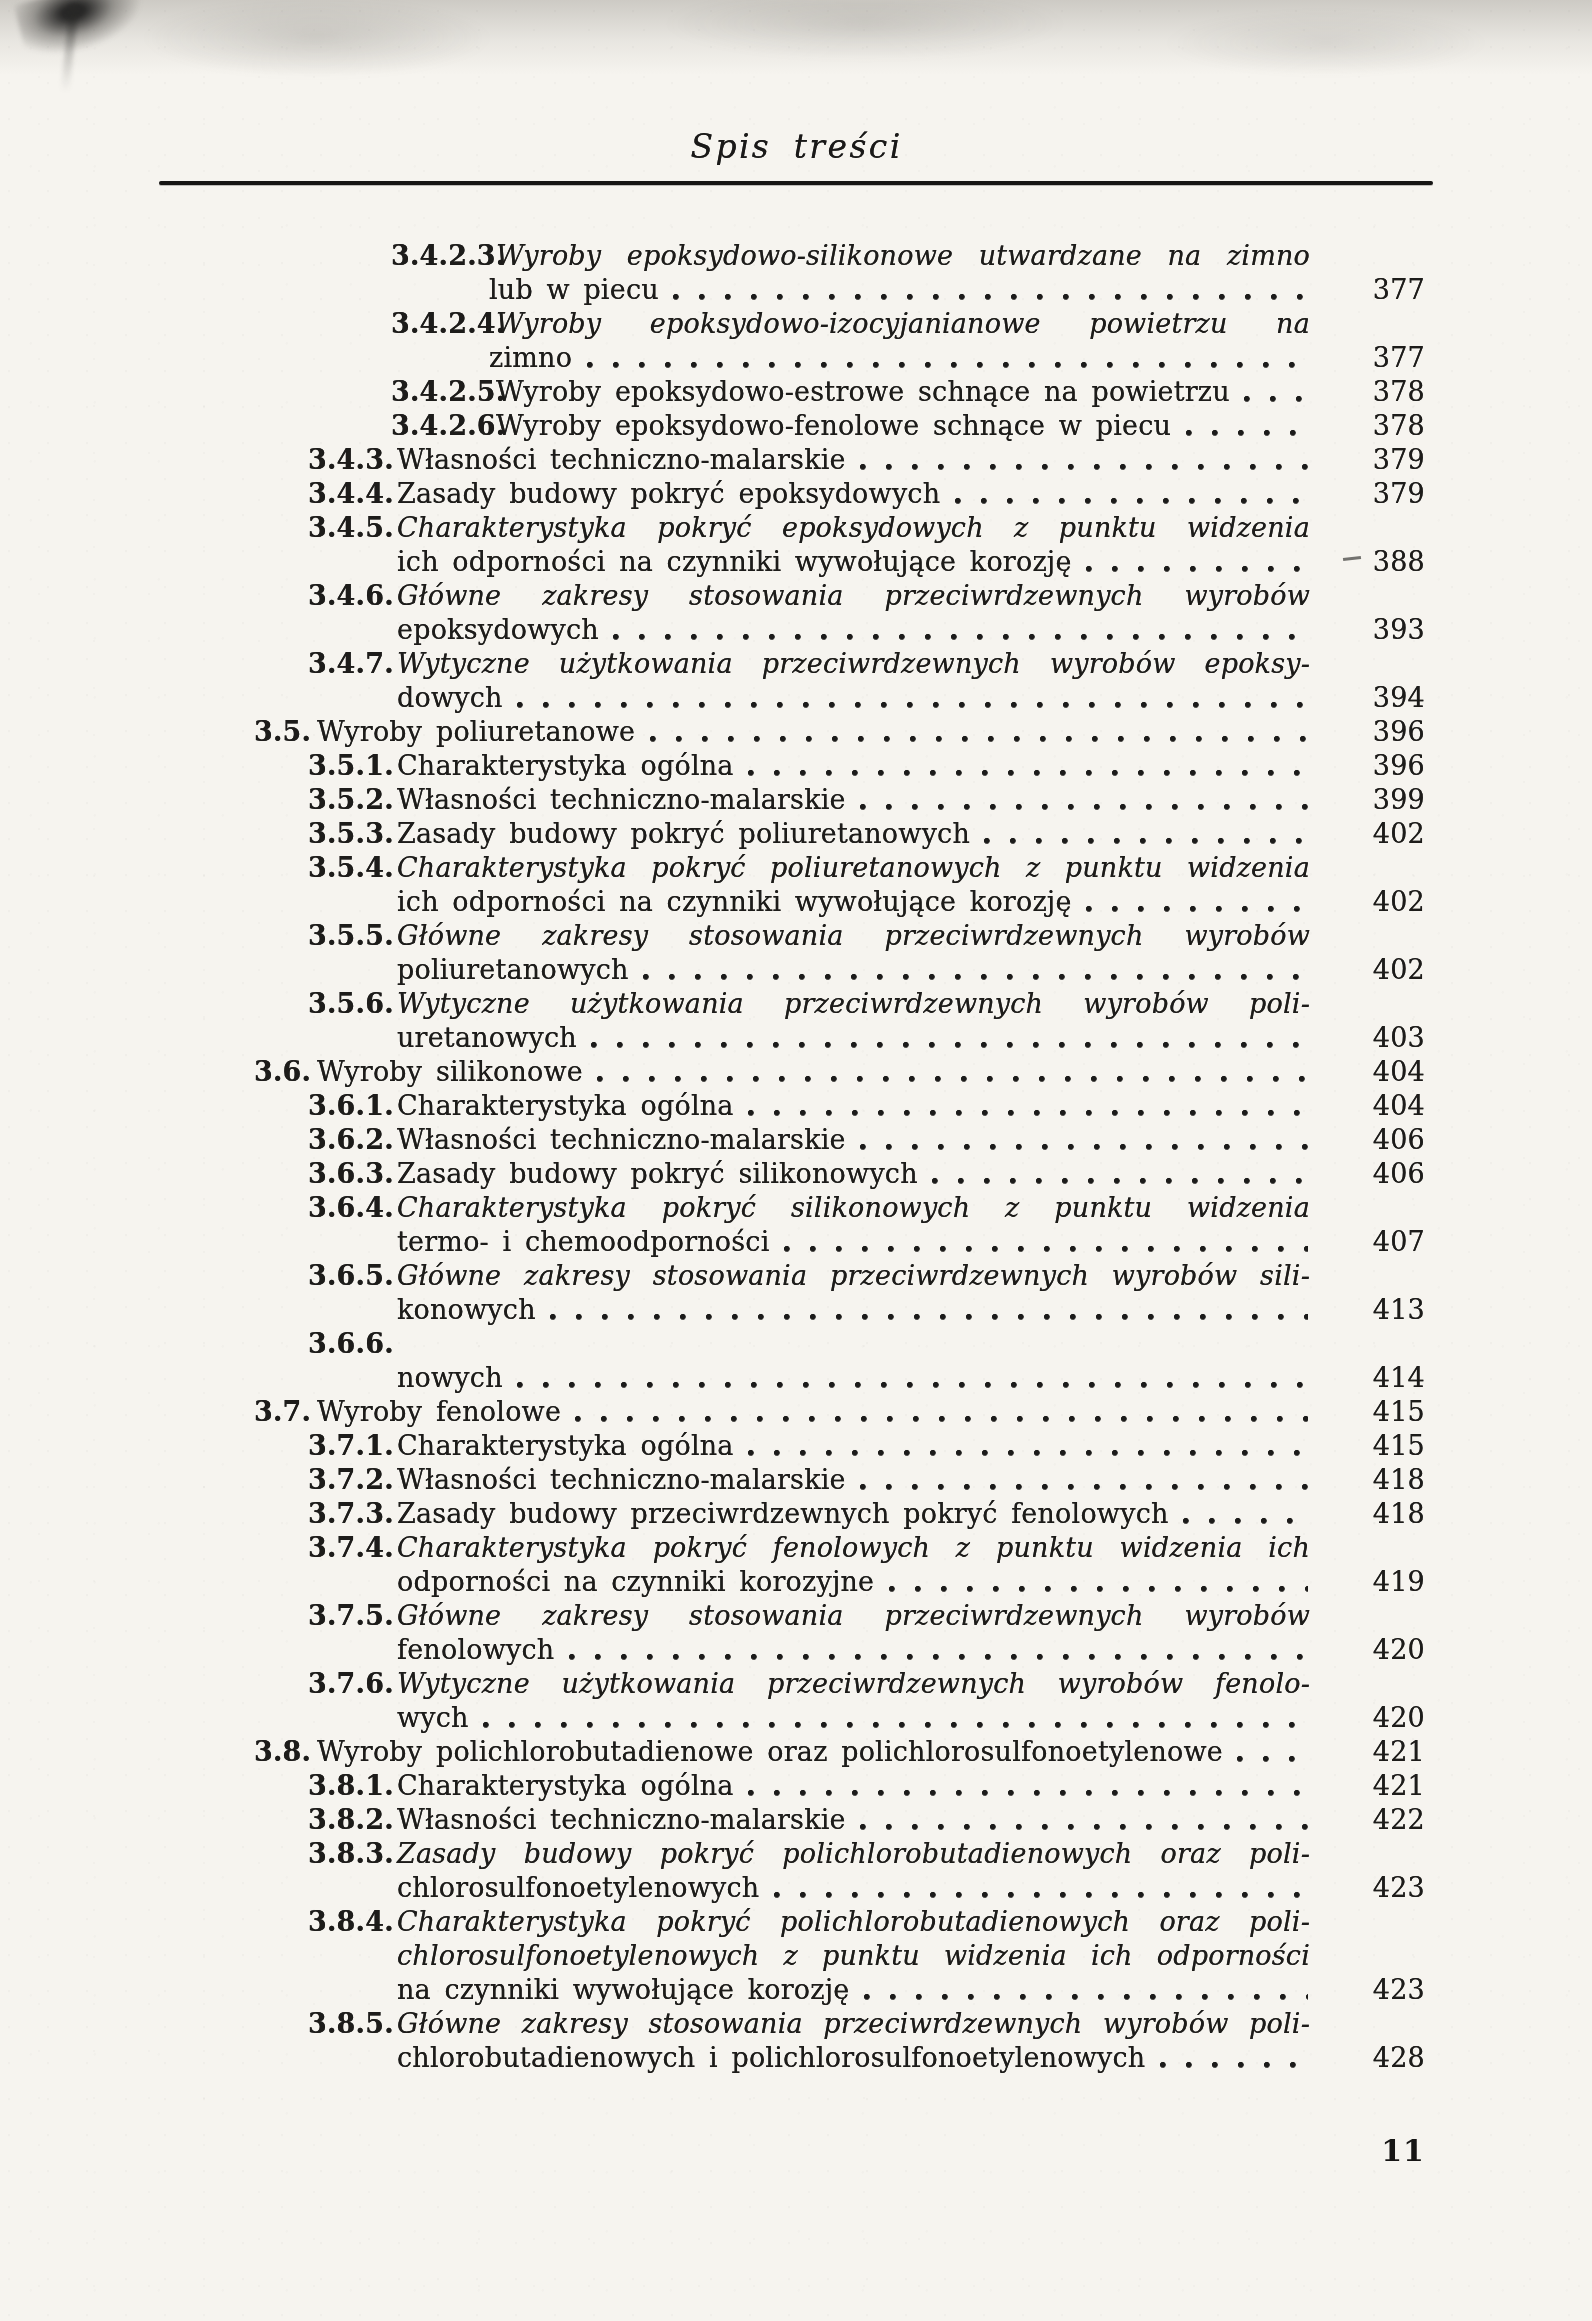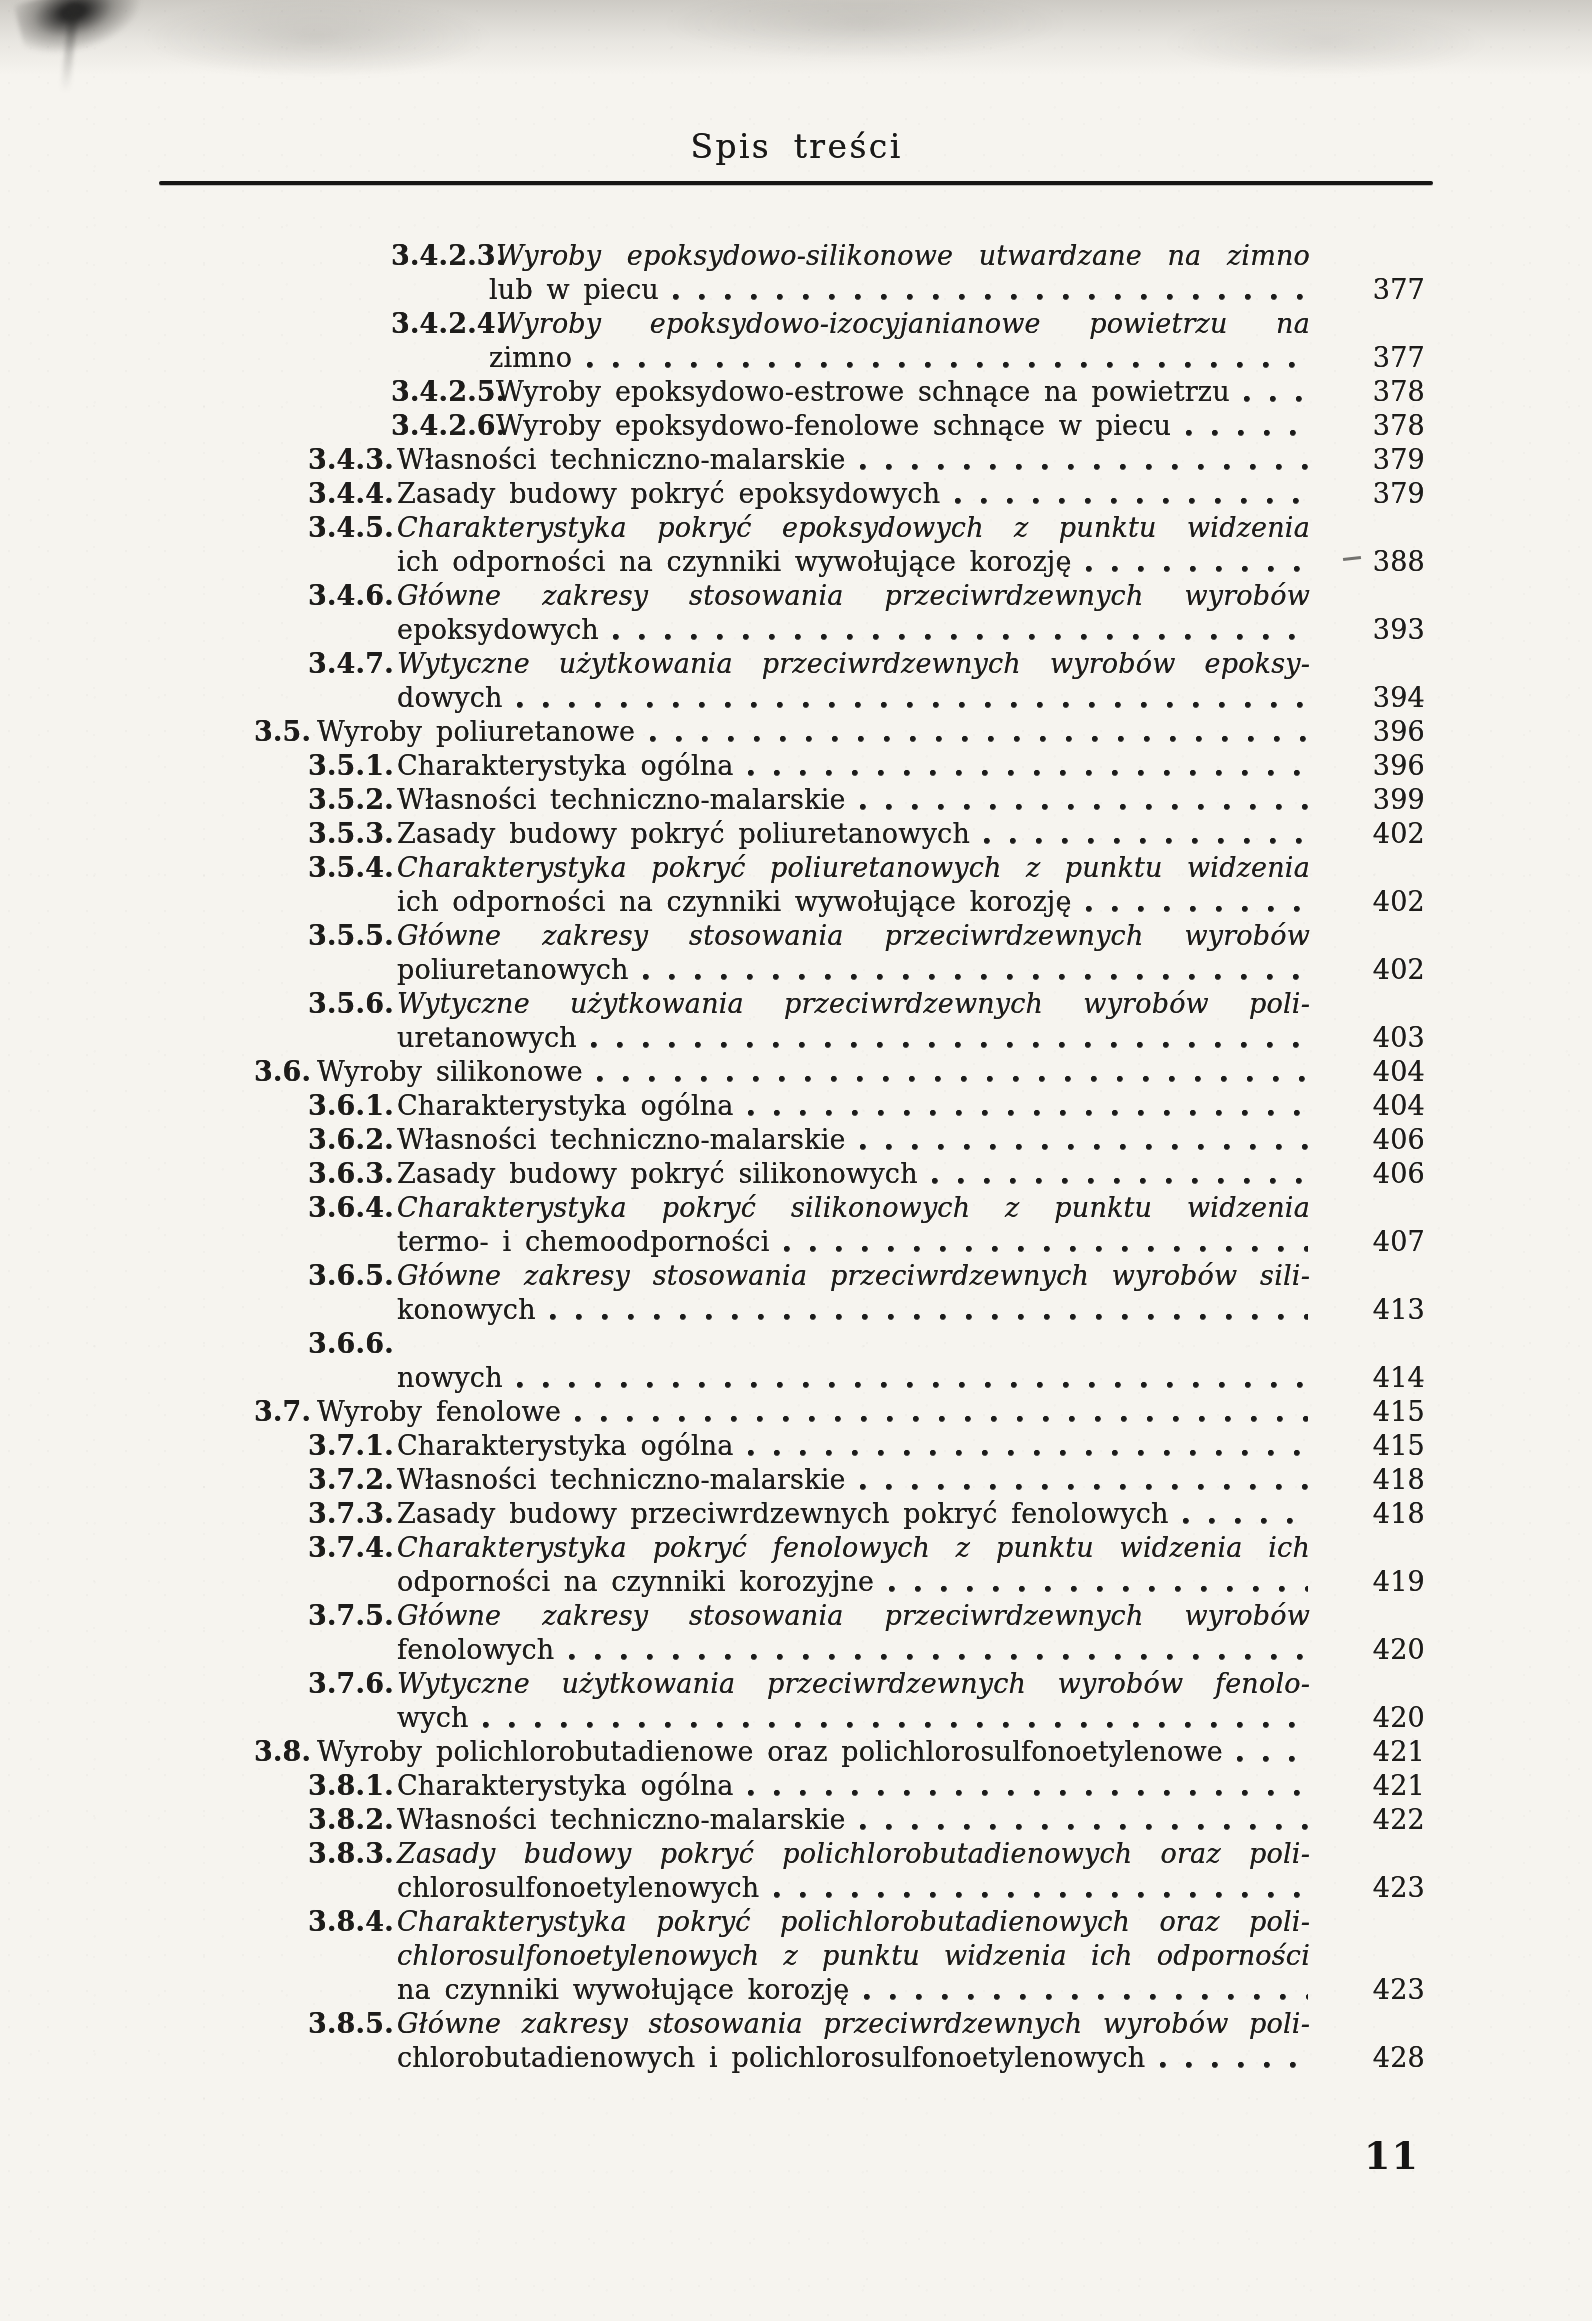--- a/index.html
+++ b/index.html
@@ -48,20 +48,21 @@
   .scan-dash{
     position:absolute;left:1343px;top:557px;width:18px;height:2.9px;
     background:rgba(45,44,42,.65);
     transform:rotate(-7deg);
     pointer-events:none;
   }
   
   .page-header{
     position:absolute;top:127px;left:0;width:100%;
     text-align:center;
+    font-style:italic;
     font-size:33px;
     letter-spacing:2.4px;
     word-spacing:9.6px;
     color:#1a1918;
     text-shadow:0 0 0.5px rgba(20,20,20,.8);
   }
   .header-rule{
     position:absolute;top:181px;left:159px;width:1274px;height:3.8px;
     background:#161514;
     border-radius:1.9px;
@@ -101,22 +102,22 @@
     content:"";
     position:absolute;left:13.4px;right:1.9px;bottom:6.7px;height:7.7px;
     background-image:radial-gradient(circle at 3.8px 3.8px, #1c1b1a 2.6px, transparent 3.3px);
     background-size:26px 7.7px;
     background-repeat:repeat-x;
   }
   .pageno{flex:0 0 115px;text-align:right;white-space:nowrap;}
   
   .folio{
     position:absolute;left:1364px;top:2133px;width:61px;
-    text-align:left;
-    font-size:38px;
+    text-align:right;
+    font-size:30px;
     font-weight:bold;
     letter-spacing:1px;
     color:#161514;
   }
 </style>
 </head>
 <body>
 
 <div class="sheet">
 

